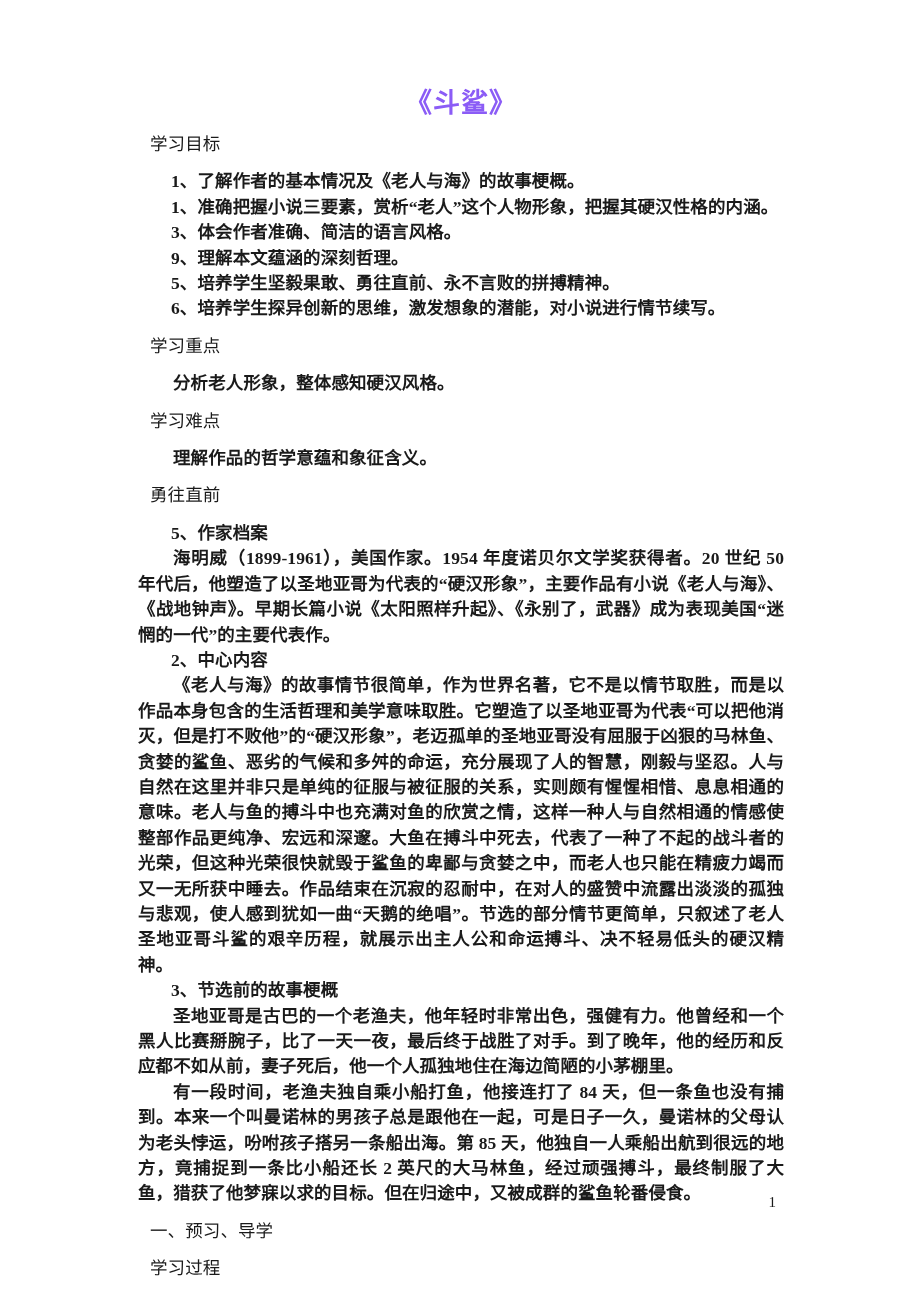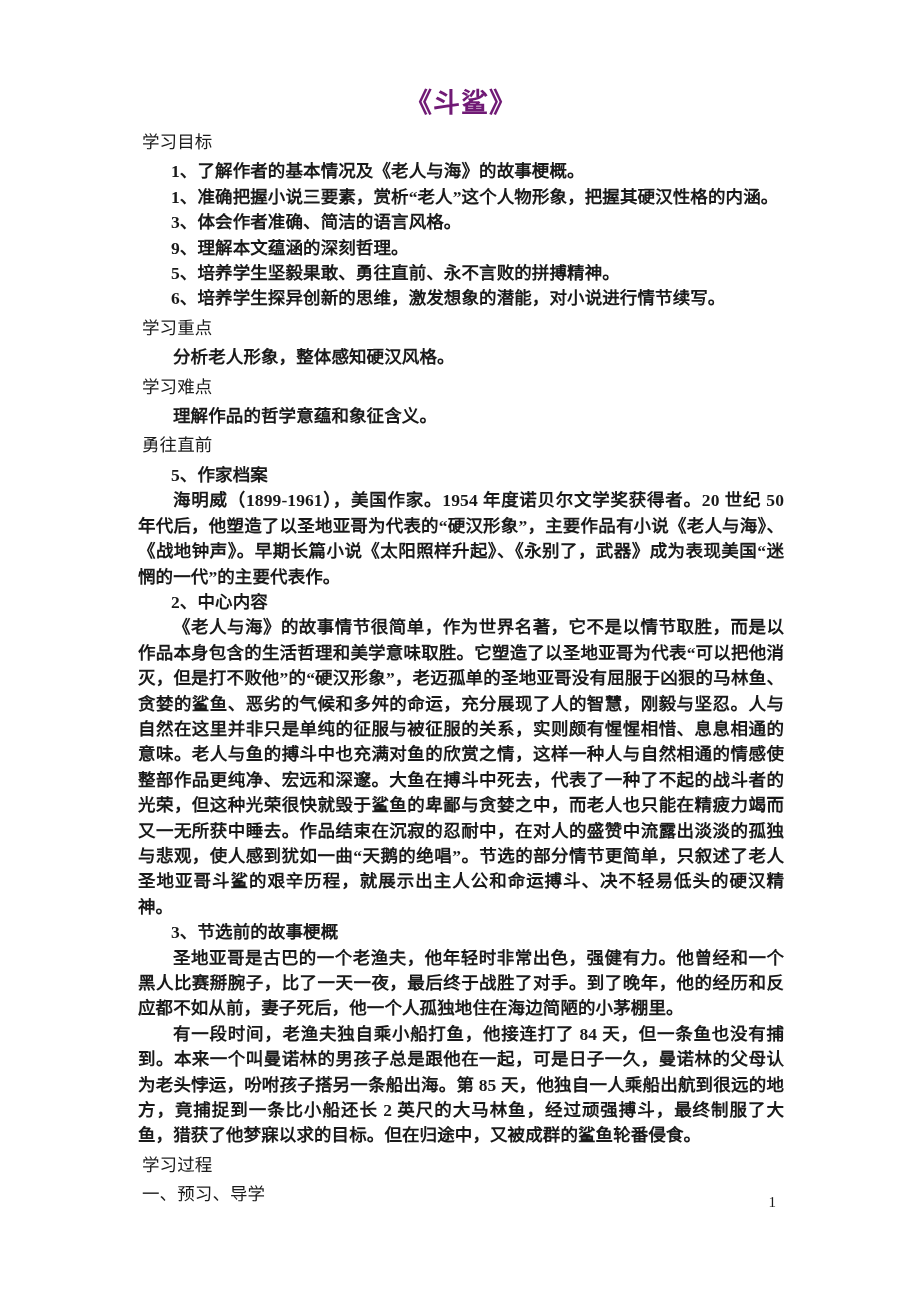--- a/index.html
+++ b/index.html
@@ -21,30 +21,30 @@
   .content {
     position: absolute;
     left: 138px;
     top: 86px;
     width: 646px;
   }
   .doc-title {
     font-size: 27px;
     font-weight: bold;
     text-align: center;
-    color: #701a75;
+    color: #8b5cf6;
     letter-spacing: 1px;
     margin: 0 0 10px 0;
     line-height: 34px;
     font-family: "Liberation Serif", "DejaVu Serif", serif;
   }
   .heading {
     font-size: 17.5px;
     line-height: 25.4px;
-    margin: 4px;
+    margin: 12px;
     text-align: left;
     letter-spacing: 0.1px;
   }
   .para {
     font-size: 17.5px;
     line-height: 25.4px;
     margin: 0;
     text-align: justify;
     text-justify: inter-ideograph;
     text-indent: 35px;
@@ -94,19 +94,19 @@
     <p class="para list-item">5、作家档案</p>
     <p class="para">海明威（1899-1961），美国作家。1954 年度诺贝尔文学奖获得者。20 世纪 50 年代后，他塑造了以圣地亚哥为代表的“硬汉形象”，主要作品有小说《老人与海》、《战地钟声》。早期长篇小说《太阳照样升起》、《永别了，武器》成为表现美国“迷惘的一代”的主要代表作。</p>
 
     <p class="para list-item">2、中心内容</p>
     <p class="para">《老人与海》的故事情节很简单，作为世界名著，它不是以情节取胜，而是以作品本身包含的生活哲理和美学意味取胜。它塑造了以圣地亚哥为代表“可以把他消灭，但是打不败他”的“硬汉形象”，老迈孤单的圣地亚哥没有屈服于凶狠的马林鱼、贪婪的鲨鱼、恶劣的气候和多舛的命运，充分展现了人的智慧，刚毅与坚忍。人与自然在这里并非只是单纯的征服与被征服的关系，实则颇有惺惺相惜、息息相通的意味。老人与鱼的搏斗中也充满对鱼的欣赏之情，这样一种人与自然相通的情感使整部作品更纯净、宏远和深邃。大鱼在搏斗中死去，代表了一种了不起的战斗者的光荣，但这种光荣很快就毁于鲨鱼的卑鄙与贪婪之中，而老人也只能在精疲力竭而又一无所获中睡去。作品结束在沉寂的忍耐中，在对人的盛赞中流露出淡淡的孤独与悲观，使人感到犹如一曲“天鹅的绝唱”。节选的部分情节更简单，只叙述了老人圣地亚哥斗鲨的艰辛历程，就展示出主人公和命运搏斗、决不轻易低头的硬汉精神。</p>
 
     <p class="para list-item">3、节选前的故事梗概</p>
     <p class="para">圣地亚哥是古巴的一个老渔夫，他年轻时非常出色，强健有力。他曾经和一个黑人比赛掰腕子，比了一天一夜，最后终于战胜了对手。到了晚年，他的经历和反应都不如从前，妻子死后，他一个人孤独地住在海边简陋的小茅棚里。</p>
     <p class="para">有一段时间，老渔夫独自乘小船打鱼，他接连打了 84 天，但一条鱼也没有捕到。本来一个叫曼诺林的男孩子总是跟他在一起，可是日子一久，曼诺林的父母认为老头悖运，吩咐孩子搭另一条船出海。第 85 天，他独自一人乘船出航到很远的地方，竟捕捉到一条比小船还长 2 英尺的大马林鱼，经过顽强搏斗，最终制服了大鱼，猎获了他梦寐以求的目标。但在归途中，又被成群的鲨鱼轮番侵食。</p>
 
+    <p class="heading">一、预习、导学</p>
     <p class="heading">学习过程</p>
-    <p class="heading">一、预习、导学</p>
 
   </div>
 
   <div class="page-number">1</div>
 </div>
 
 </body></html>

